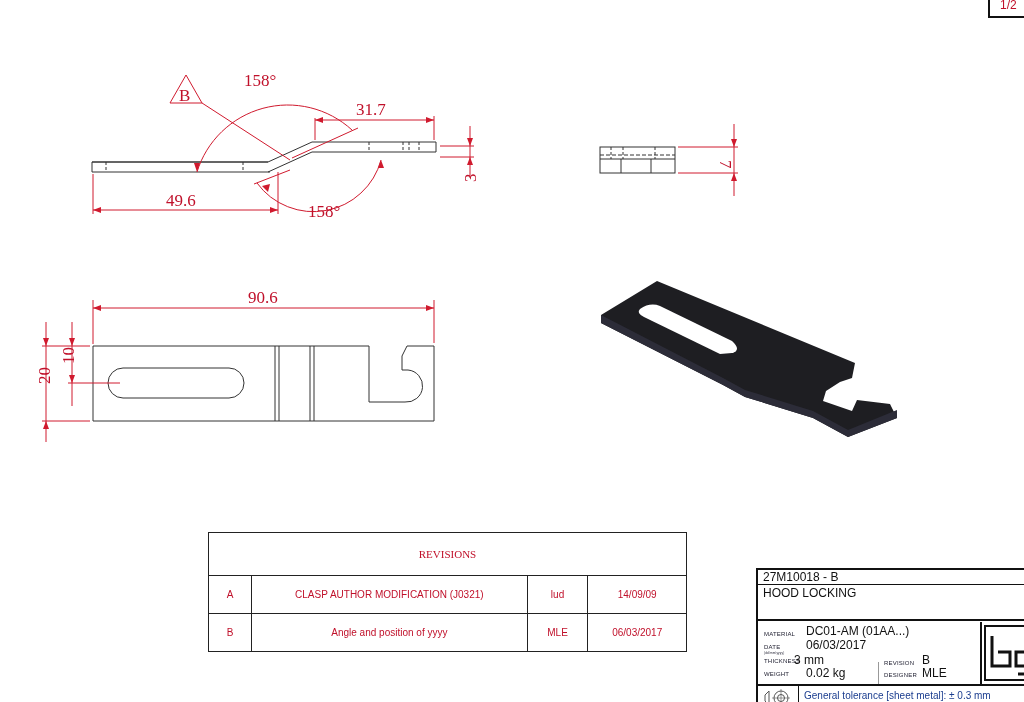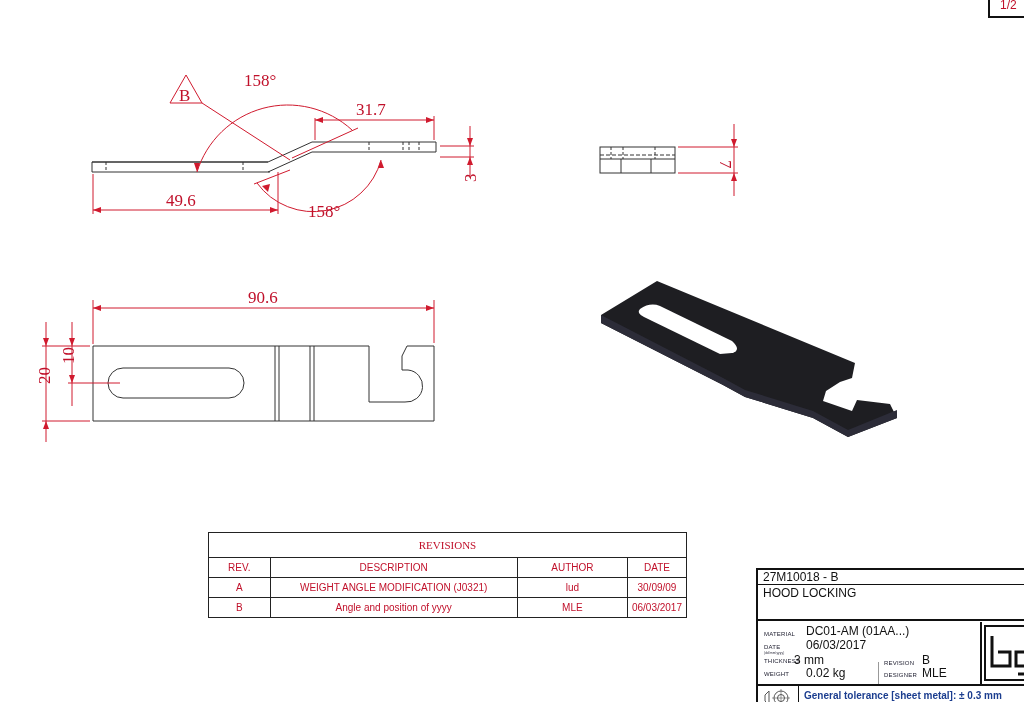--- a/index.html
+++ b/index.html
@@ -5,34 +5,34 @@
   html, body { margin:0; padding:0; background:#ffffff; }
   body { width:1024px; height:702px; position:relative; overflow:hidden; font-family:"Liberation Sans", sans-serif; }
   svg.drawing { position:absolute; left:0; top:0; }
   .dim { font-family:"Liberation Serif", serif; fill:#c0102a; font-size:17px; }
   .red { stroke:#d01a2e; fill:none; stroke-width:1; }
   .blk { stroke:#333; fill:none; stroke-width:1; }
   .sheet-box { position:absolute; left:988px; top:-2px; width:40px; height:18px; border:2px solid #111; border-top:none; }
   .sheet-box span { position:absolute; left:10px; top:0px; font-size:12px; color:#c0102a; }
   
   .rev { position:absolute; left:208px; top:532px; width:479px; border-collapse:collapse; font-size:10px; color:#c0102a; }
-  .rev td { border:1px solid #222; text-align:center; padding:4px; height:11px; line-height:11px; }
+  .rev td { border:1px solid #222; text-align:center; padding:13px; height:11px; line-height:11px; }
   .rev .ttl { font-family:"Liberation Serif", serif; font-size:11px; height:16px; }
   
   .tb { position:absolute; left:756px; top:568px; width:280px; height:140px; border:2px solid #111; border-right:none; font-size:12px; color:#111; }
   .tb .row1 { height:14px; border-bottom:1px solid #111; padding-left:5px; line-height:14px; }
   .tb .row2 { height:34px; border-bottom:2px solid #111; padding-left:5px; line-height:16px; }
   .tb .info { position:absolute; left:0; top:52px; width:222px; height:62px; border-right:2px solid #111; }
   .tb .lbl { position:absolute; font-size:6px; color:#223; letter-spacing:0.2px; }
   .tb .val { position:absolute; font-size:12px; }
   .tb .sep { position:absolute; left:120px; top:40px; height:22px; border-left:1px solid #999; }
   .tb .logo { position:absolute; left:224px; top:52px; width:60px; height:62px; }
   .tb .tol { position:absolute; left:0; top:114px; width:280px; height:24px; border-top:2px solid #111; }
   .tb .tol-icon { position:absolute; left:0; top:0; width:40px; height:24px; border-right:1px solid #111; }
-  .tb .tol-text { position:absolute; left:46px; top:4px; font-size:10px; color:#1b3d8f; font-weight:bold; }
+  .tb .tol-text { position:absolute; left:46px; top:4px; font-size:10px; color:#1b3d8f; font-weight:normal; }
 </style>
 </head>
 <body>
 
 <div class="sheet-box">
   <span>1/2</span>
 </div>
 
 <svg class="drawing" width="1024" height="702" viewBox="0 0 1024 702">
 
@@ -136,30 +136,24 @@
     <path d="M640,309 Q650,302 660,306 L732,341 Q742,350 732,353 L720,354 L644,317 Q636,313 640,309 Z" fill="#ffffff"></path>
   </g>
 </svg>
 
 <table class="rev">
   <tbody>
       <tr>
         <td class="ttl" colspan="4">REVISIONS</td>
       </tr>
   <tr>
-    <td style="width:55px">REV.</td>
-    <td style="width:252px">DESCRIPTION</td>
-    <td style="width:106px">AUTHOR</td>
-    <td>DATE</td>
-  </tr>
-  <tr>
     <td>A</td>
-    <td>WEIGHT ANGLE MODIFICATION (J0321)</td>
+    <td>CLASP AUTHOR MODIFICATION (J0321)</td>
     <td>lud</td>
-    <td>30/09/09</td>
+    <td>14/09/09</td>
   </tr>
   <tr>
     <td>B</td>
     <td>Angle and position of yyyy</td>
     <td>MLE</td>
     <td>06/03/2017</td>
   </tr>
 </tbody>
   </table>
 

